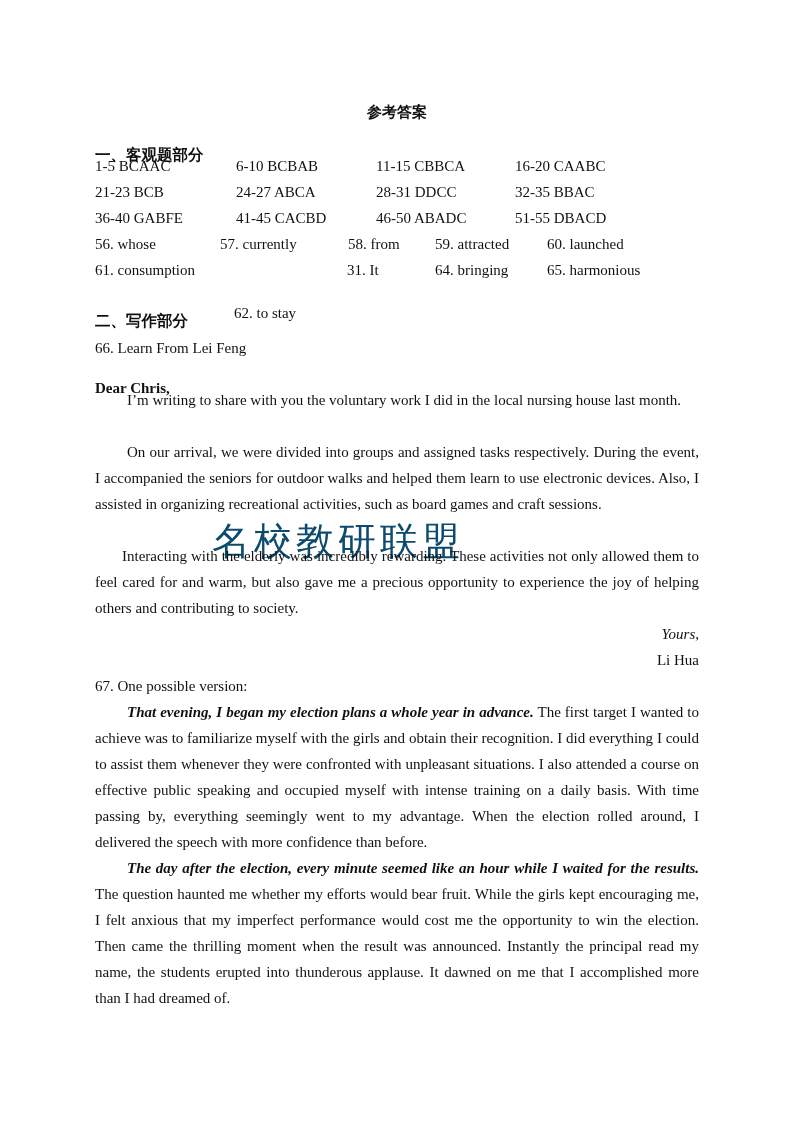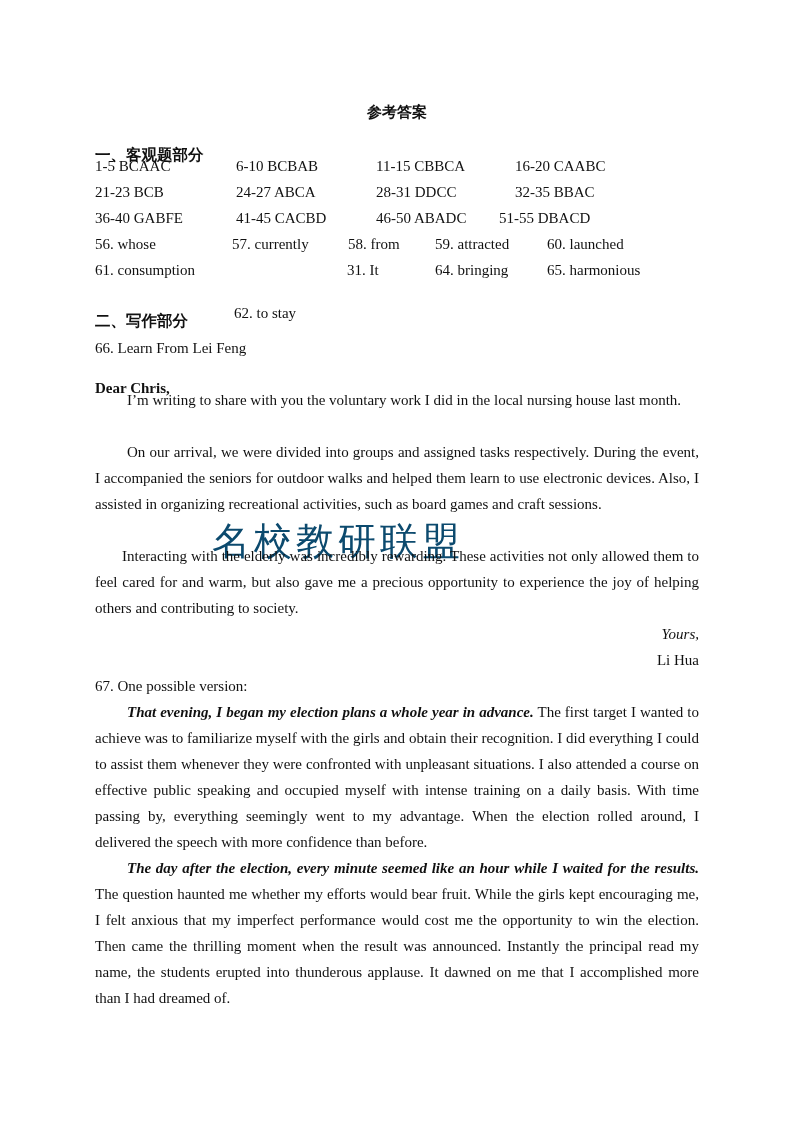--- a/index.html
+++ b/index.html
@@ -57,25 +57,25 @@
     <div class="row" style="top:184px;">
       <span class="cell" style="left:0;">21-23 BCB</span>
       <span class="cell" style="left:141px;">24-27 ABCA</span>
       <span class="cell" style="left:281px;">28-31 DDCC</span>
       <span class="cell" style="left:420px;">32-35 BBAC</span>
     </div>
     <div class="row" style="top:210px;">
       <span class="cell" style="left:0;">36-40 GABFE</span>
       <span class="cell" style="left:141px;">41-45 CACBD</span>
       <span class="cell" style="left:281px;">46-50 ABADC</span>
-      <span class="cell" style="left:404px;">51-55 DBACD</span>
+      <span class="cell" style="left:420px;">51-55 DBACD</span>
     </div>
     <div class="row" style="top:236px;">
       <span class="cell" style="left:0;">56. whose</span>
-      <span class="cell" style="left:137px;text-align:center;">57. currently</span>
+      <span class="cell" style="left:125px;text-align:center;">57. currently</span>
       <span class="cell" style="left:253px;">58. from</span>
       <span class="cell" style="left:340px;">59. attracted</span>
       <span class="cell" style="left:452px;">60. launched</span>
     </div>
     <div class="row" style="top:262px;">
       <span class="cell" style="left:0;">61. consumption</span>
       <span class="cell" style="left:139px;margin-top:43px;">62. to stay</span>
       <span class="cell" style="left:252px;">31. It</span>
       <span class="cell" style="left:340px;">64. bringing</span>
       <span class="cell" style="left:452px;">65. harmonious</span>

